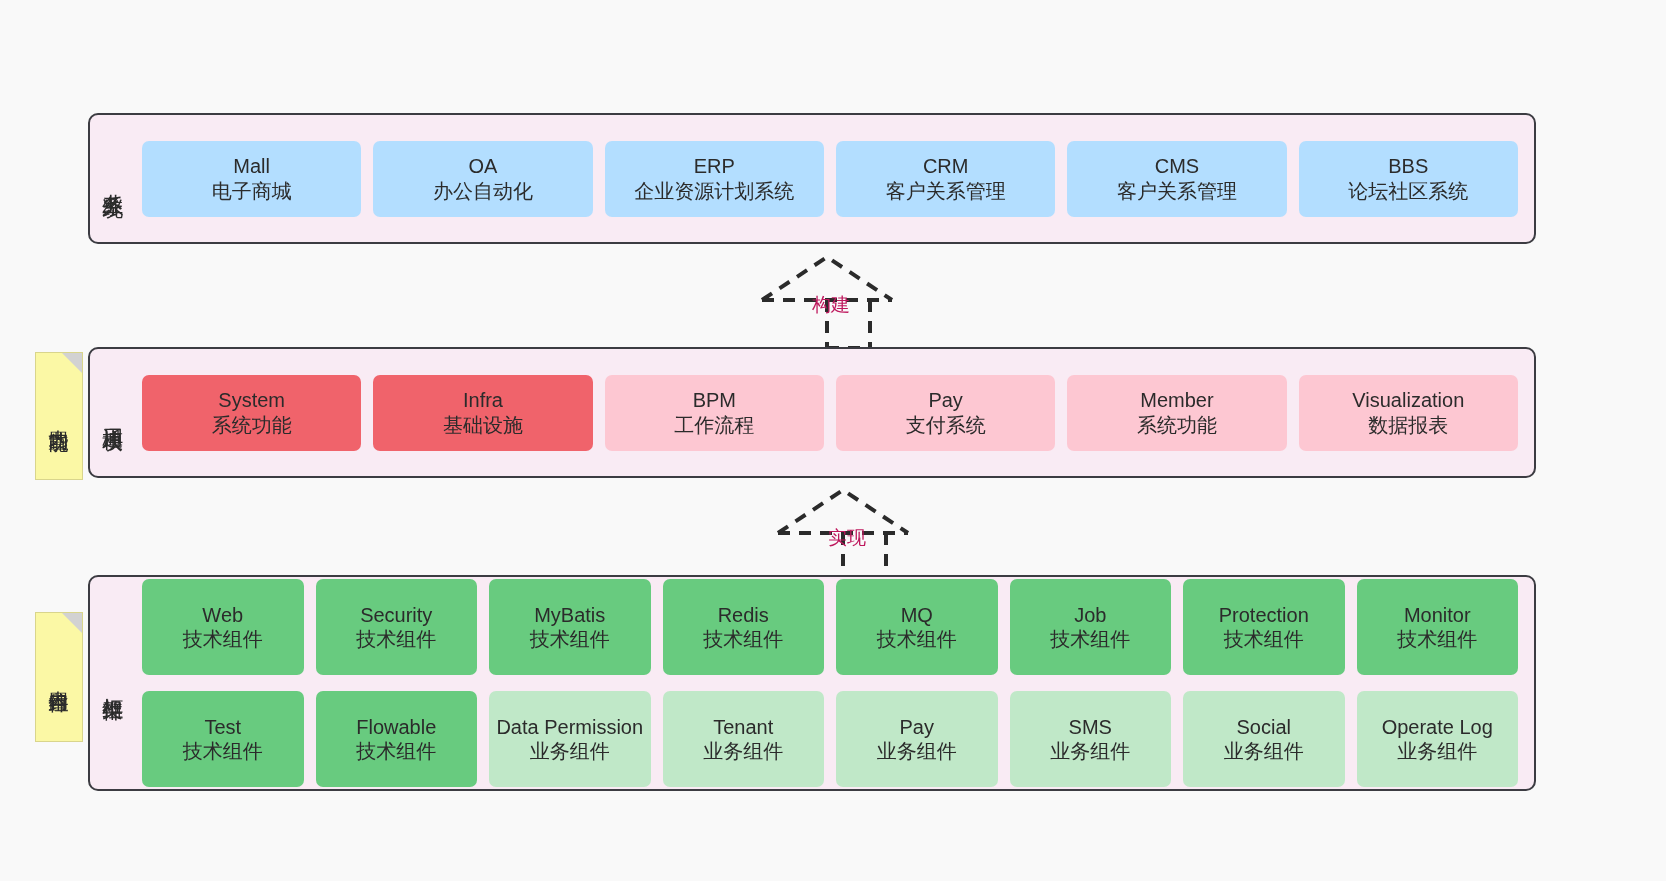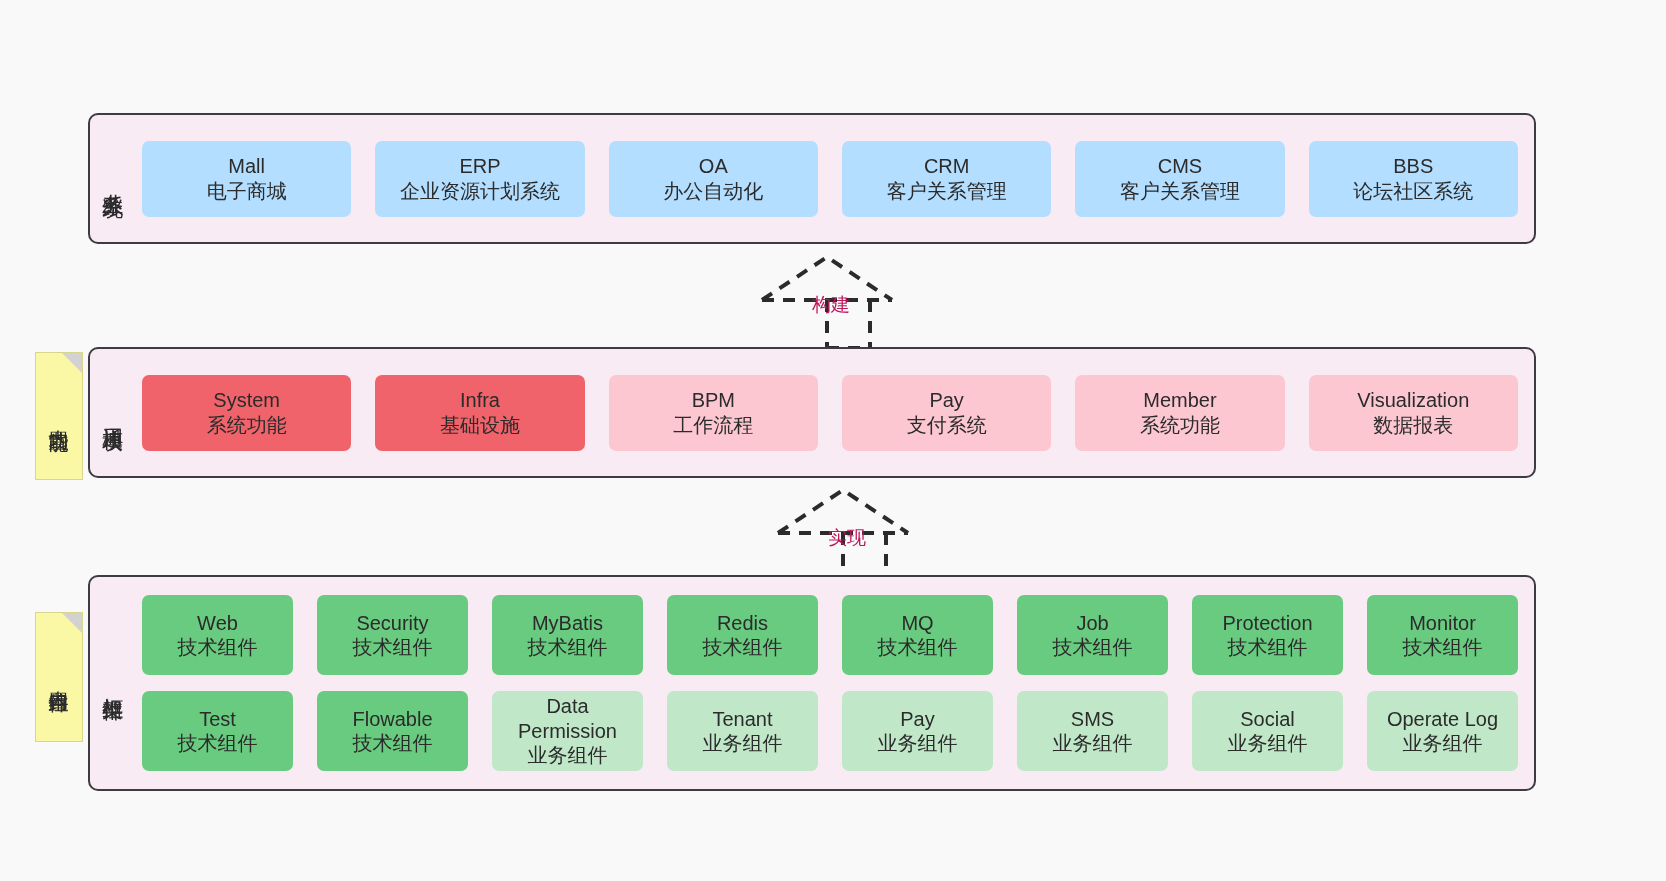--- a/index.html
+++ b/index.html
@@ -48,21 +48,21 @@
     flex: 1 1 auto;
     display: flex;
     flex-direction: column;
     justify-content: center;
     gap: 16px;
     padding: 0 16px 0 6px;
   }
 
   .box-row {
     display: flex;
-    gap: 24px;
+    gap: 12px;
     align-items: stretch;
   }
 
   
   .node {
     flex: 1 1 0;
     border-radius: 7px;
     display: flex;
     flex-direction: column;
     align-items: center;
@@ -84,21 +84,21 @@
   .node.greenlite   { background: #c0e8c8; }
 
   
   #layer-business      { left: 88px;  top: 113px; width: 1448px; height: 131px; }
   #layer-business .node{ height: 76px; }
 
   #layer-common        { left: 88px;  top: 347px; width: 1448px; height: 131px; }
   #layer-common .node  { height: 76px; align-items: center; }
 
   #layer-framework     { left: 88px;  top: 575px; width: 1448px; height: 216px; }
-  #layer-framework .node { height: 80px; }
+  #layer-framework .node { height: 96px; }
 
   
   .note {
     position: absolute;
     width: 48px;
     background: #fbf8a5;
     border: 1.2px solid #d9d58c;
     box-sizing: border-box;
     display: flex;
     align-items: center;
@@ -148,26 +148,26 @@
 
 <div class="layer" id="layer-business">
   <div class="layer-title">业务系统</div>
   <div class="layer-body">
     <div class="box-row">
       <div class="node blue">
         <span class="en">Mall</span>
         <span class="cn">电子商城</span>
       </div>
       <div class="node blue">
+        <span class="en">OA</span>
+        <span class="cn">办公自动化</span>
+      </div>
+      <div class="node blue">
         <span class="en">ERP</span>
         <span class="cn">企业资源计划系统</span>
-      </div>
-      <div class="node blue">
-        <span class="en">OA</span>
-        <span class="cn">办公自动化</span>
       </div>
       <div class="node blue">
         <span class="en">CRM</span>
         <span class="cn">客户关系管理</span>
       </div>
       <div class="node blue">
         <span class="en">CMS</span>
         <span class="cn">客户关系管理</span>
       </div>
       <div class="node blue">

